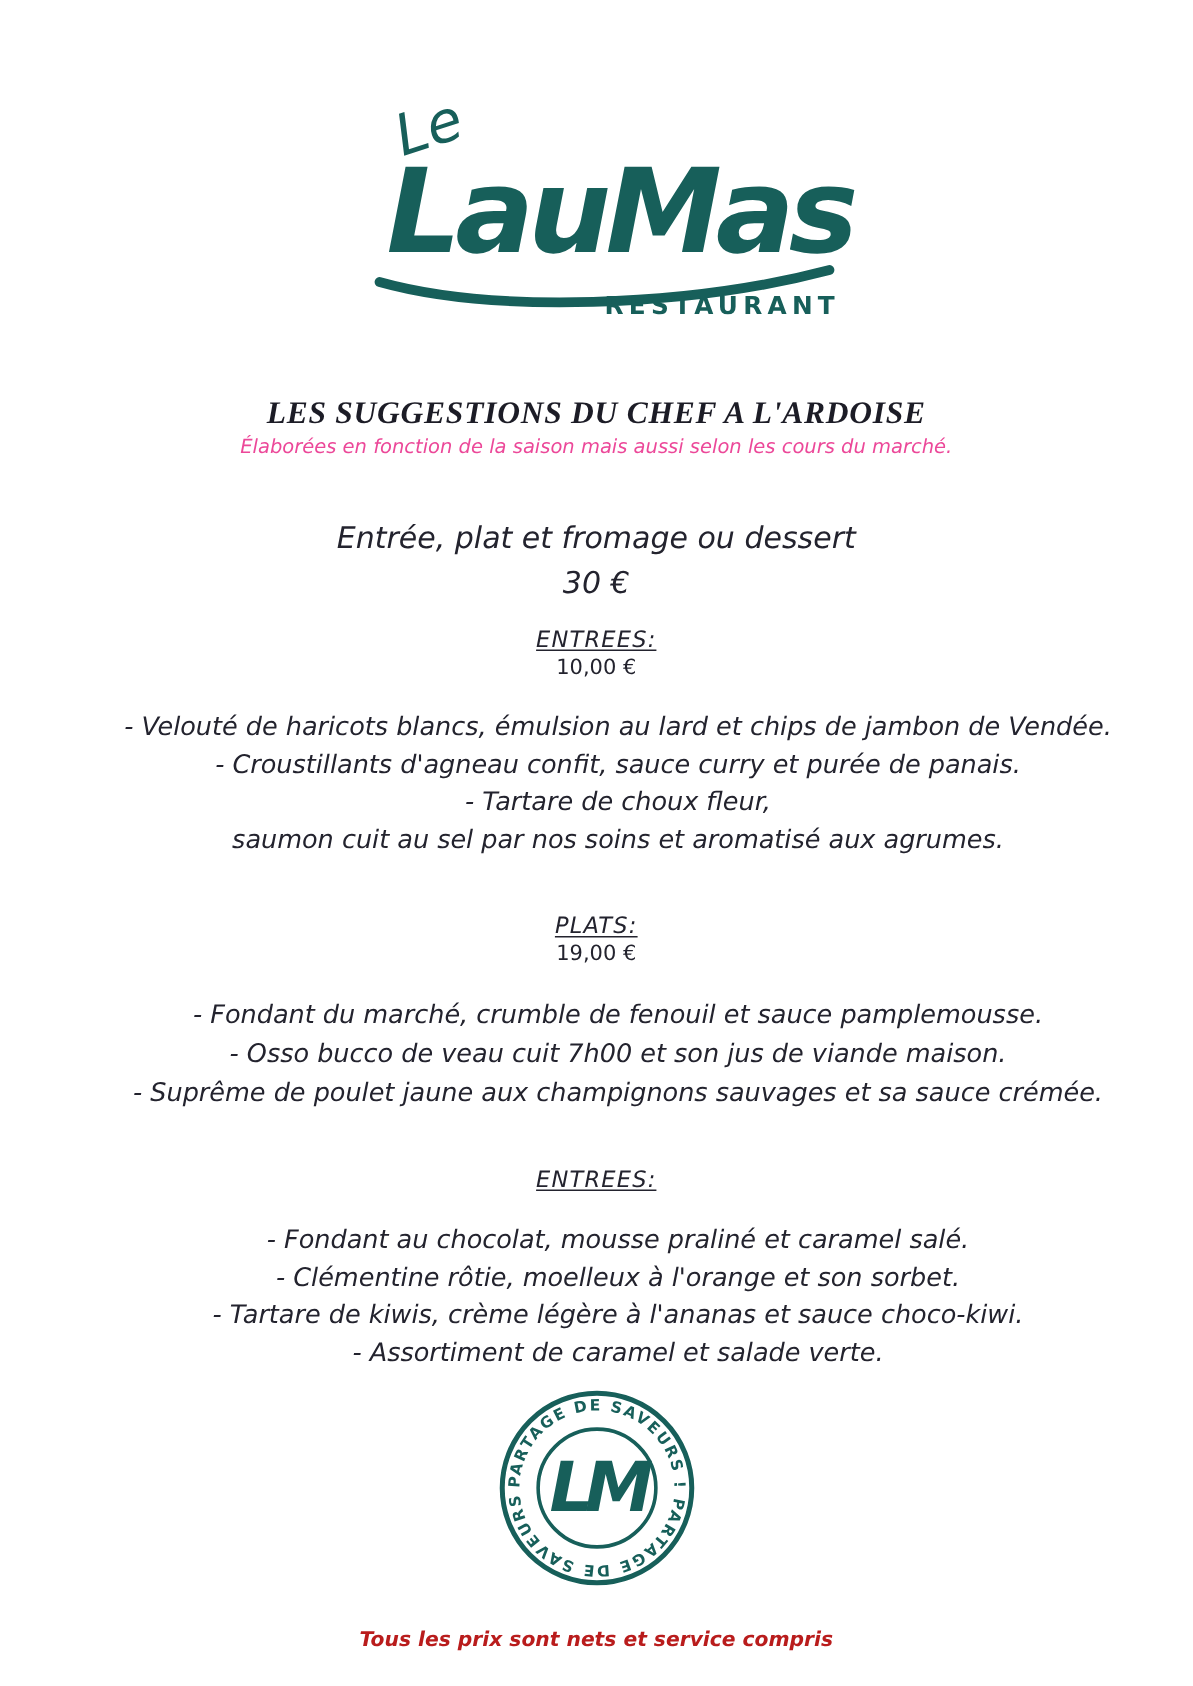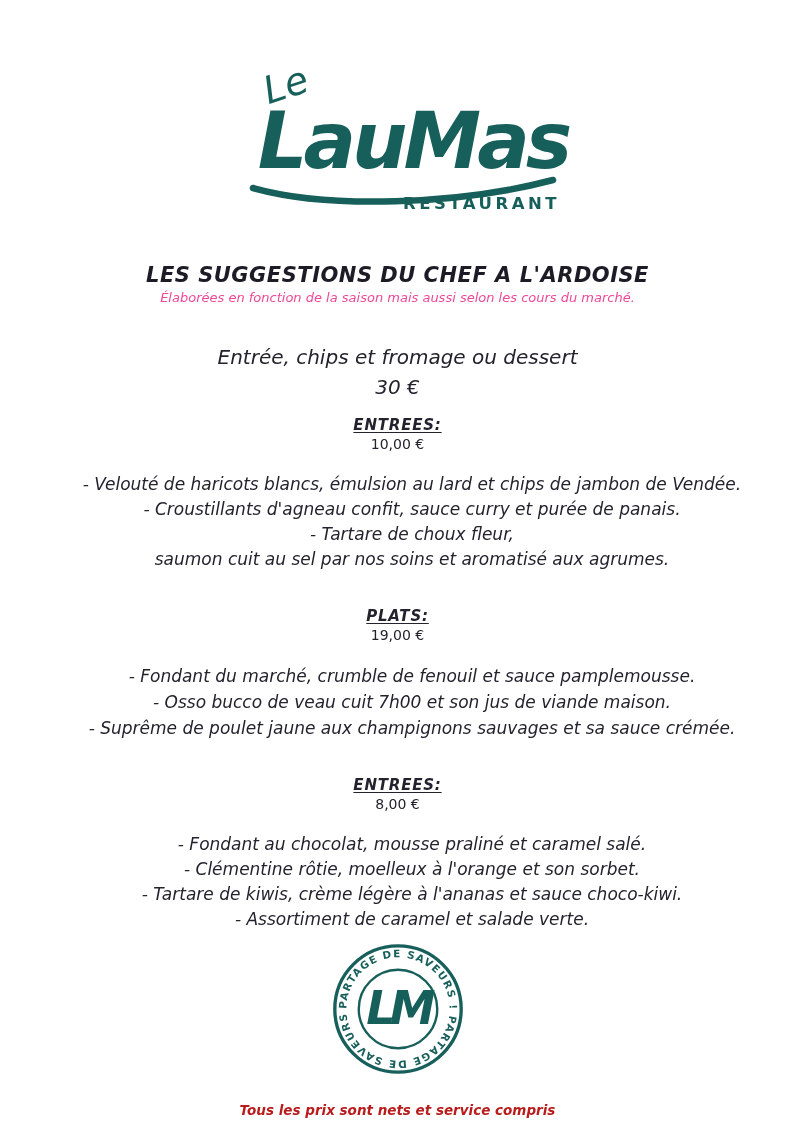--- a/index.html
+++ b/index.html
@@ -20,38 +20,39 @@
   
   .logo-wrap { width: 380px; height: 165px; margin: 0 auto; }
   
   .menu-title {
     margin-top: 42px;
     font-size: 21px;
     font-weight: 700;
     font-style: italic;
     letter-spacing: 0.5px;
     color: #1c1c26;
+    font-family: Liberation Serif, serif;
   }
   .menu-subtitle {
     margin-top: 3px;
     font-size: 13px;
     font-style: italic;
     color: #ec4899;
   }
   
   .formula { margin-top: 40px; }
   .formula-line { font-size: 20px; font-style: italic; }
   .formula-price { font-size: 20px; font-style: italic; margin-top: 6px; }
   
   .section-header { margin-top: 34px; }
   .section-header.first { margin-top: 16px; }
   .section-label {
     display: inline-block;
     font-size: 15px;
-    font-weight: 700;
+    font-weight: 400;
     font-style: italic;
     letter-spacing: 0.8px;
     text-decoration: underline;
     text-underline-offset: 2px;
   }
   .section-price { font-size: 14px; margin-top: 2px; }
   .section-items { margin-top: 20px; }
   .menu-item {
     font-size: 17px;
     font-style: italic;
@@ -82,21 +83,21 @@
       <text x="205" y="112" font-size="78" font-style="italic" font-weight="bold" text-anchor="middle" letter-spacing="-4" fill="#175F5A" font-family="DejaVu Sans, sans-serif">LauMas</text>
       <path d="M45,132 C120,153 250,149 345,124" stroke="#175F5A" stroke-width="6.5" fill="none" stroke-linecap="round"></path>
       <text x="352" y="153" font-size="16.5" font-weight="bold" letter-spacing="3.5" text-anchor="end" fill="#175F5A" font-family="DejaVu Sans, sans-serif">RESTAURANT</text>
     </svg>
   </div>
 
   <div class="menu-title">LES SUGGESTIONS DU CHEF A L'ARDOISE</div>
   <div class="menu-subtitle">Élaborées en fonction de la saison mais aussi selon les cours du marché.</div>
 
   <div class="formula">
-    <div class="formula-line">Entrée, chips et fromage ou dessert</div>
+    <div class="formula-line">Entrée, plat et fromage ou dessert</div>
     <div class="formula-price">30 €</div>
   </div>
 
   <div class="section-header first">
     <span class="section-label">ENTREES:</span>
     <div class="section-price">10,00 €</div>
   </div>
   <div class="section-items items-entrees">
       <div class="menu-item">- Velouté de haricots blancs, émulsion au lard et chips de jambon de Vendée.</div>
       <div class="menu-item">- Croustillants d'agneau confit, sauce curry et purée de panais.</div>
@@ -109,21 +110,20 @@
     <div class="section-price">19,00 €</div>
   </div>
   <div class="section-items items-plats">
       <div class="menu-item">- Fondant du marché, crumble de fenouil et sauce pamplemousse.</div>
       <div class="menu-item">- Osso bucco de veau cuit 7h00 et son jus de viande maison.</div>
       <div class="menu-item">- Suprême de poulet jaune aux champignons sauvages et sa sauce crémée.</div>
     </div>
 
   <div class="section-header">
     <span class="section-label">ENTREES:</span>
-    <div class="section-price">8,00 €</div>
   </div>
   <div class="section-items items-desserts">
       <div class="menu-item">- Fondant au chocolat, mousse praliné et caramel salé.</div>
       <div class="menu-item">- Clémentine rôtie, moelleux à l'orange et son sorbet.</div>
       <div class="menu-item">- Tartare de kiwis, crème légère à l'ananas et sauce choco-kiwi.</div>
       <div class="menu-item">- Assortiment de caramel et salade verte.</div>
     </div>
 
   <div class="stamp-wrap">
     <svg width="134" height="134" viewBox="0 0 140 140">

